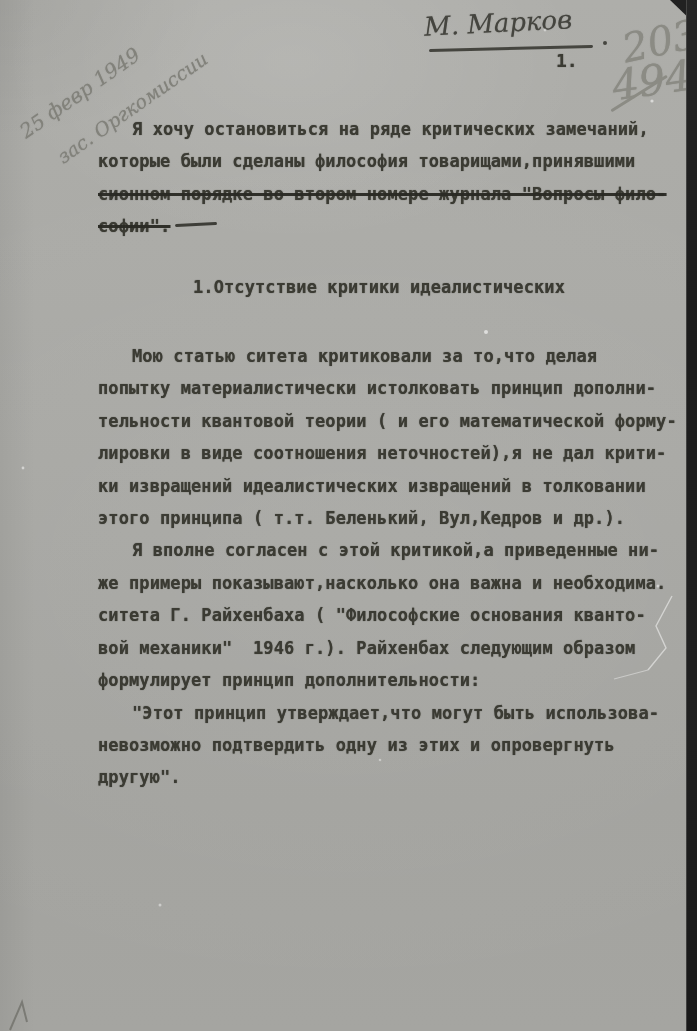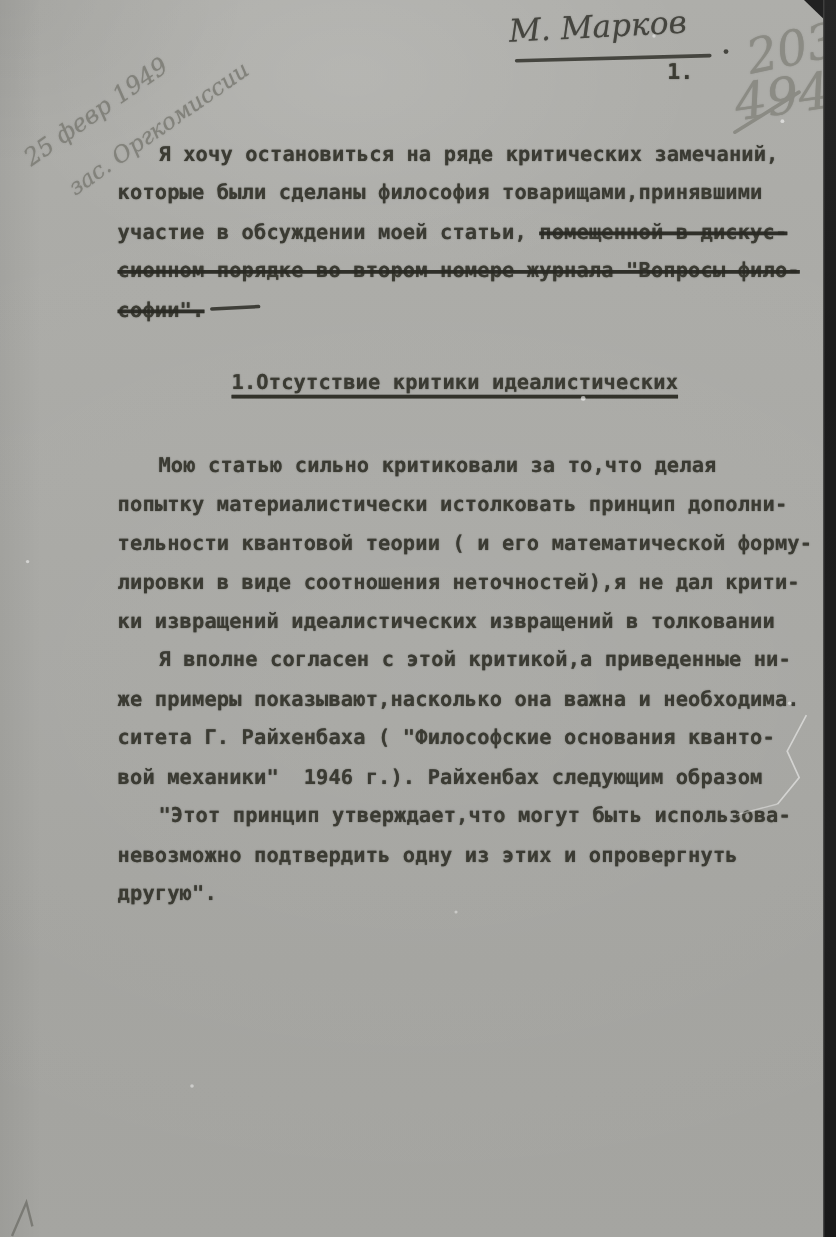--- a/index.html
+++ b/index.html
@@ -31,21 +31,20 @@
     position:absolute; left:98px; top:113px; width:562px;
     font-size:17px; font-weight:bold; line-height:32.4px;
     color:#3b3b33;
     letter-spacing:0.1px;
     text-shadow:0 0 1px rgba(40,40,34,0.75);
   }
   .typed .line{ white-space:pre; }
   .indent{ padding-left:34px; }
   .heading-block{ margin-top:28px; margin-bottom:37px; text-align:center; }
   .hl{
-    text-decoration:underline;
     text-decoration-thickness:2.5px;
     text-underline-offset:5px;
     text-decoration-color:rgba(48,48,40,0.9);
     text-align:center;
   }
   .struck{
     text-decoration:line-through;
     text-decoration-thickness:3px;
     text-decoration-color:rgba(42,42,36,0.85);
   }
@@ -119,46 +118,47 @@
 
   <div class="pencil pencil-top">203</div>
   <div class="pencil pencil-bottom">494</div>
   <div class="pencil-slash"></div>
 
   <div class="typed">
 
     <div>
       <div class="line indent">Я хочу остановиться на ряде критических замечаний,</div>
       <div class="line">которые были сделаны философия товарищами,принявшими</div>
-      <div class="line"><span>участие в обсуждении моей статьи, </span><span class="struck">помещенной в дискус-</span></div>
       <div class="line"><span class="struck">сионном порядке во втором номере журнала "Вопросы фило-</span></div>
       <div class="line"><span class="struck">софии".</span><span class="tail-stroke"></span></div>
     </div>
 
     <div class="heading-block">
       <div class="line"><span class="hl">1.Отсутствие критики идеалистических</span></div>
     </div>
 
     <div>
-      <div class="line indent">Мою статью сильно критиковали за то,что делая</div>
+      <div class="line indent">Мою статью ситета критиковали за то,что делая</div>
       <div class="line">попытку материалистически истолковать принцип дополни-</div>
       <div class="line">тельности квантовой теории ( и его математической форму-</div>
       <div class="line">лировки в виде соотношения неточностей),я не дал крити-</div>
       <div class="line">ки извращений идеалистических извращений в толковании</div>
+      <div class="line">этого принципа ( т.т. Беленький, Вул,Кедров и др.).</div>
     </div>
 
     <div>
       <div class="line indent">Я вполне согласен с этой критикой,а приведенные ни-</div>
       <div class="line">же примеры показывают,насколько она важна и необходима.</div>
     </div>
 
 
     <div>
       <div class="line">ситета Г. Райхенбаха ( "Философские основания кванто-</div>
       <div class="line">вой механики"  1946 г.). Райхенбах следующим образом</div>
+      <div class="line">формулирует принцип дополнительности:</div>
     </div>
 
     <div>
       <div class="line indent">"Этот принцип утверждает,что могут быть использова-</div>
       <div class="line">невозможно подтвердить одну из этих и опровергнуть</div>
       <div class="line">другую".</div>
     </div>
 
   </div>
 

